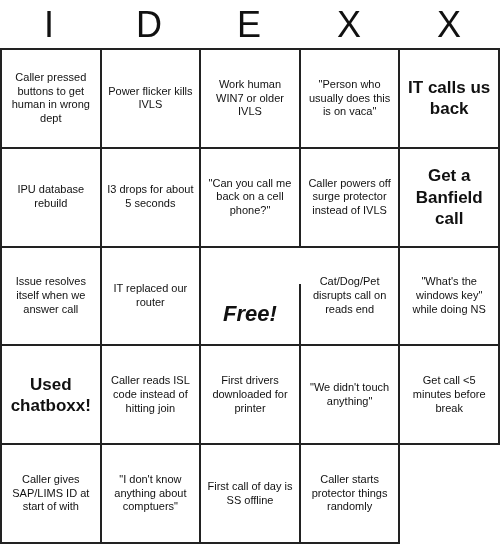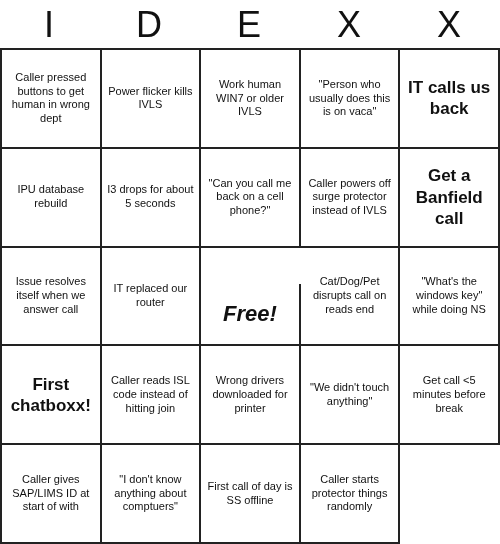--- a/index.html
+++ b/index.html
@@ -83,23 +83,23 @@
       <div class="cell">IPU database rebuild</div>
       <div class="cell">I3 drops for about 5 seconds</div>
       <div class="cell">"Can you call me back on a cell phone?"</div>
       <div class="cell">Caller powers off surge protector instead of IVLS</div>
       <div class="cell large-text">Get a Banfield call</div>
       <div class="cell">Issue resolves itself when we answer call</div>
       <div class="cell">IT replaced our router</div>
       <div class="cell free">Free!</div>
       <div class="cell">Cat/Dog/Pet disrupts call on reads end</div>
       <div class="cell">"What's the windows key" while doing NS</div>
-      <div class="cell large-text">First chatboxx!</div>
+      <div class="cell large-text">Used chatboxx!</div>
       <div class="cell">Caller reads ISL code instead of hitting join</div>
-      <div class="cell">Wrong drivers downloaded for printer</div>
+      <div class="cell">First drivers downloaded for printer</div>
       <div class="cell">"We didn't touch anything"</div>
       <div class="cell">Get call &lt;5 minutes before break</div>
       <div class="cell">Caller gives SAP/LIMS ID at start of with</div>
       <div class="cell">"I don't know anything about comptuers"</div>
       <div class="cell">First call of day is SS offline</div>
       <div class="cell">Caller starts protector things randomly</div>
     </div>
 </div>
 
 </body></html>

